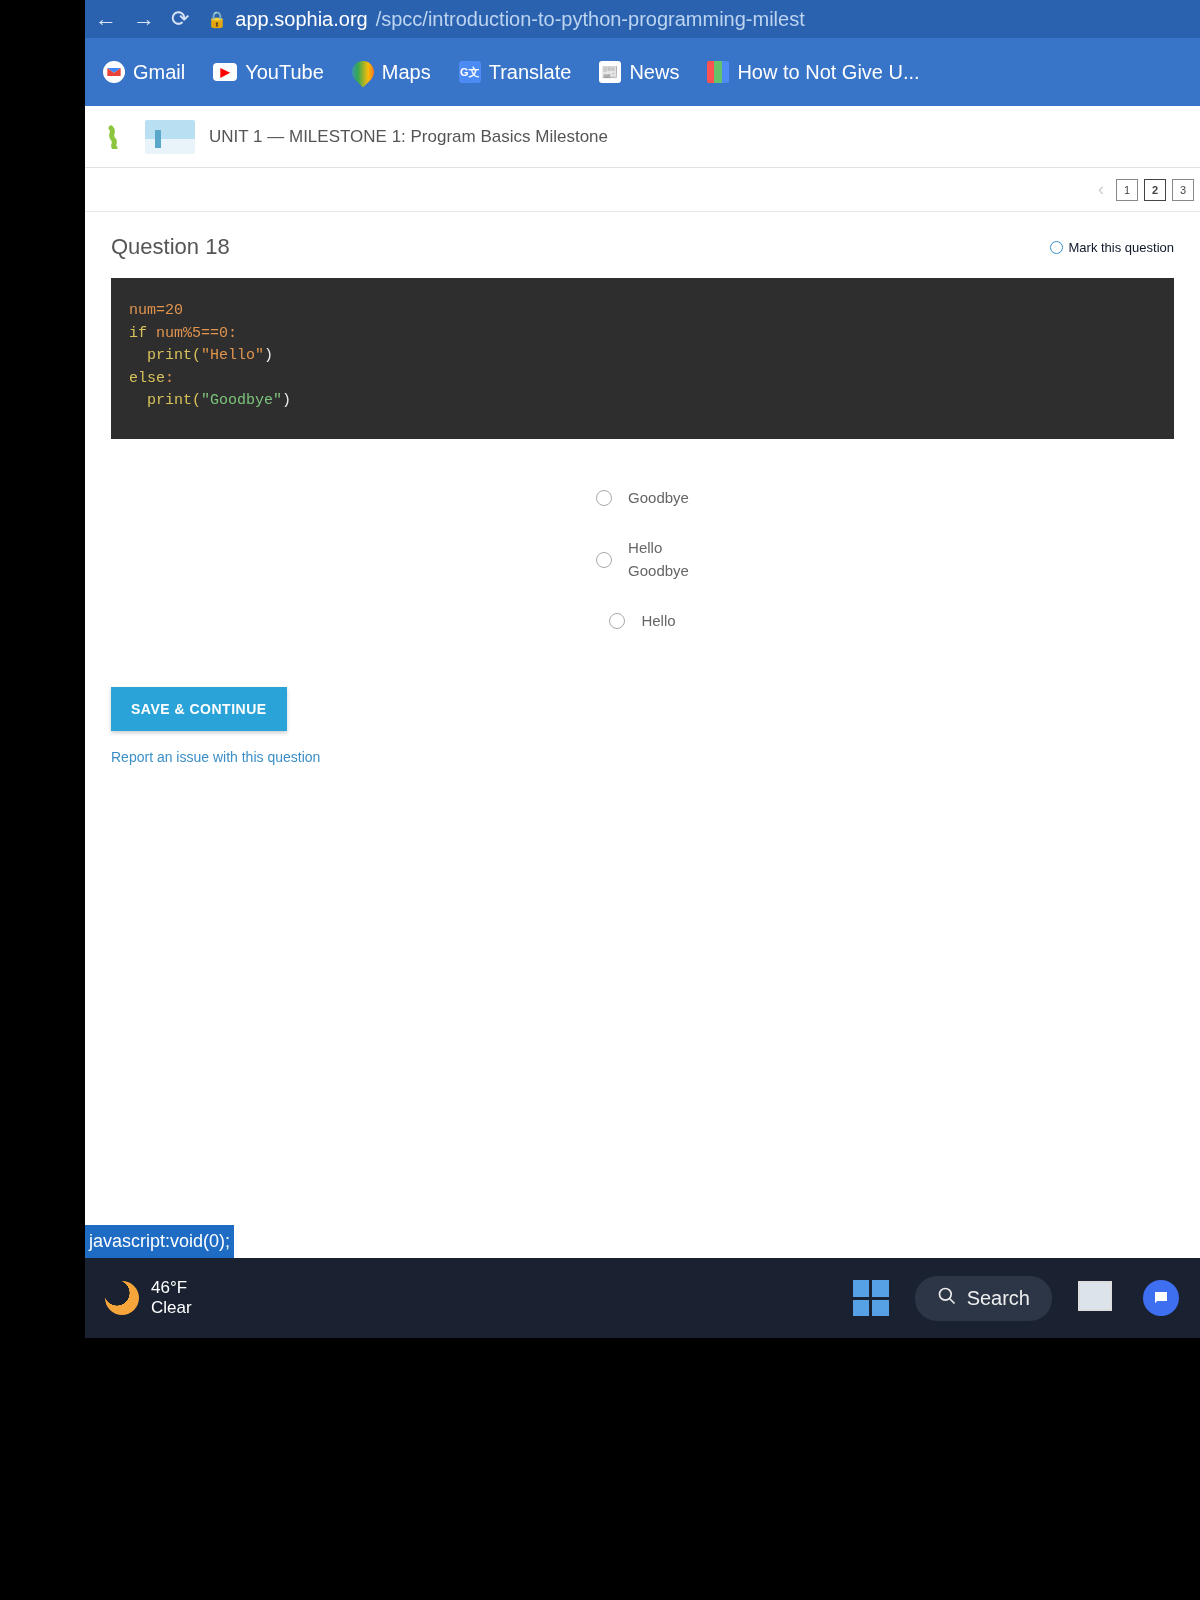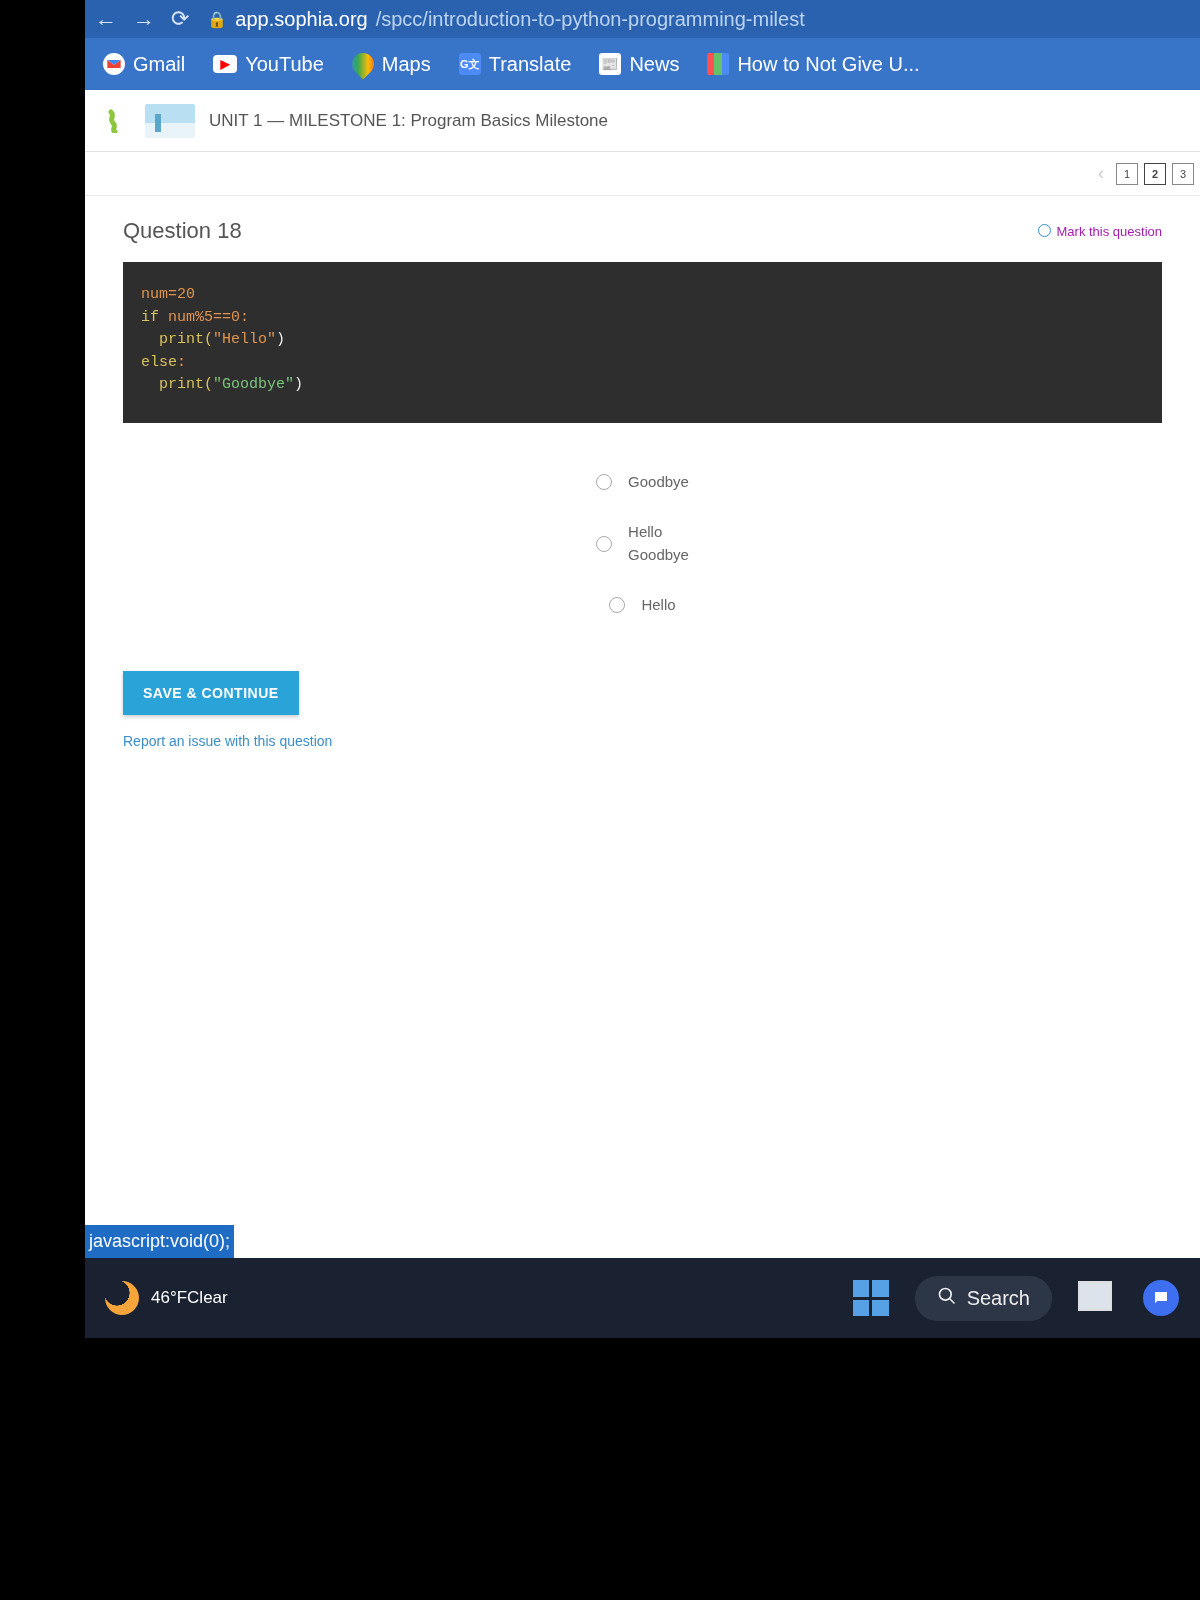--- a/index.html
+++ b/index.html
@@ -40,21 +40,21 @@
     color: #fff;
     flex: 1;
     overflow: hidden;
     white-space: nowrap;
   }
   .url-host { color: #fff; }
   .url-path { color: #bcd4f0; }
   .lock-icon { font-size: 16px; }
   .bookmarks {
     background: #3874c7;
-    height: 52px;
+    height: 68px;
     display: flex;
     align-items: center;
     padding: 0 18px;
     gap: 28px;
     color: #fff;
     font-size: 20px;
   }
   .bk-item { display: flex; align-items: center; gap: 8px; cursor: pointer; }
   .bk-icon {
     width: 22px; height: 22px; border-radius: 50%;
@@ -104,24 +104,24 @@
   .page-chevron { color: #ccc; font-size: 18px; padding: 0 6px; }
   .page-box {
     width: 22px; height: 22px;
     border: 1px solid #888;
     display: flex; align-items: center; justify-content: center;
     font-size: 11px; color: #444; cursor: pointer;
     background:#fff;
   }
   .page-box.current { border-color:#444; font-weight:bold; }
   
-  .content { padding: 22px 38px; flex:1; }
+  .content { padding: 22px 26px; flex:1; }
   .qhdr { display:flex; justify-content:space-between; align-items:center; margin-bottom: 18px;}
   .qtitle { font-size: 22px; color:#555; }
-  .mark-q { display:flex; gap:6px; color:#a21caf; font-size:13px; cursor:pointer; }
+  .mark-q { display:flex; align-items:center; gap:6px; color:#0f172a; font-size:13px; cursor:pointer; }
   .mark-circle { width:13px; height:13px; border:1.5px solid #3a8fc8; border-radius:50%; }
   .qprompt { font-size: 15px; color:#666; margin-bottom: 18px; }
   .codebox {
     background: #2e2e2e;
     padding: 22px 18px 26px;
     font-family: "Courier New", monospace;
     font-size: 15px;
     line-height: 1.5;
     margin-bottom: 34px;
     white-space: pre;
@@ -151,21 +151,21 @@
     padding: 6px 4px;
   }
   
   .taskbar {
     position:absolute; left:85px; right:0; bottom:262px; height:80px;
     background:#1a2232; display:flex; align-items:center;
     padding: 0 20px; gap: 26px; color:#fff;
   }
   .weather { display:flex; align-items:center; gap:12px; }
   .moon { width:34px; height:34px; border-radius:50%; background: radial-gradient(circle at 35% 35%, #1a2232 40%, transparent 41%), #f5a53a; }
-  .weather-txt { display:flex; flex-direction:row; font-size:17px; line-height:1.2; }
+  .weather-txt { display:flex; flex-direction:column; font-size:17px; line-height:1.2; }
   .task-spacer { flex:1; }
   .win-start {
     width:36px; height:36px; display:grid; grid-template-columns:1fr 1fr; grid-template-rows:1fr 1fr; gap:3px;
     cursor:pointer;
   }
   .win-start span { background:#56a0e6; }
   .search-pill {
     display:flex; align-items:center; gap:10px;
     background:#2d3647; border-radius:22px; padding:10px 22px;
     font-size:20px; cursor:pointer; color:#eee;

